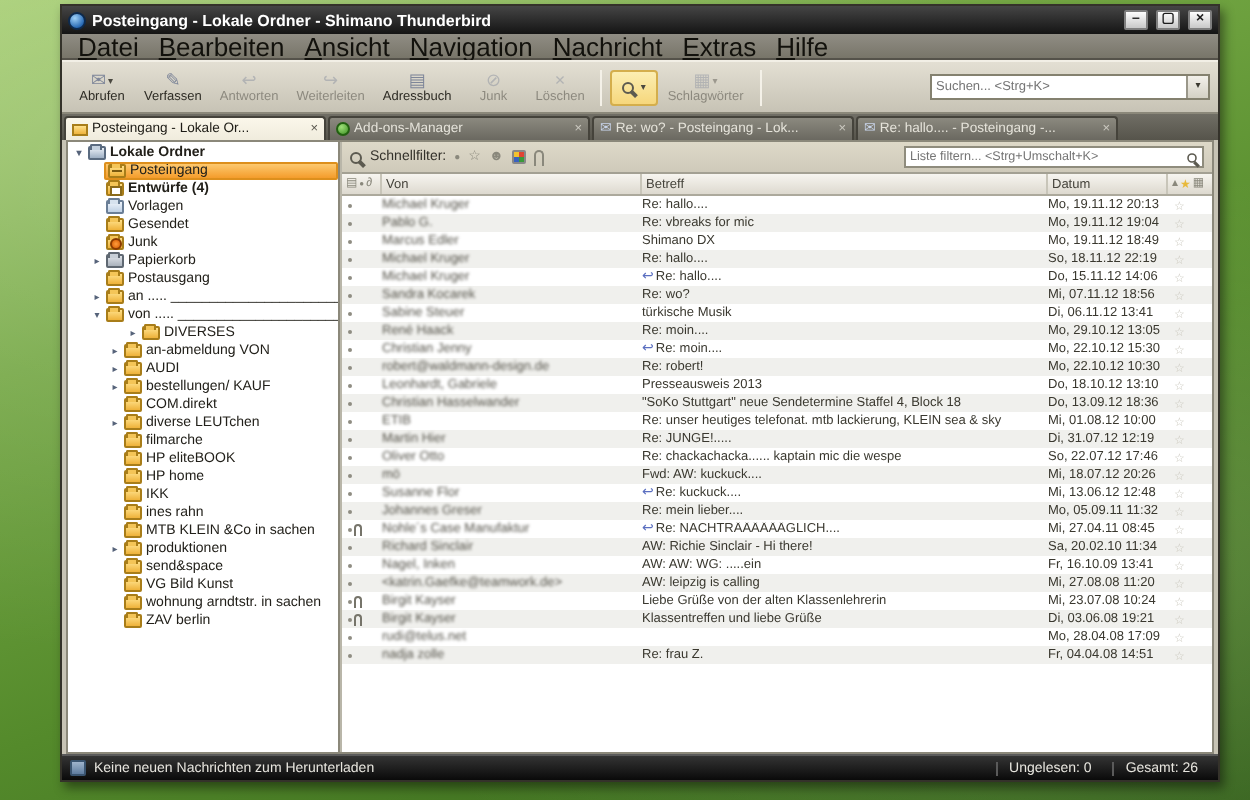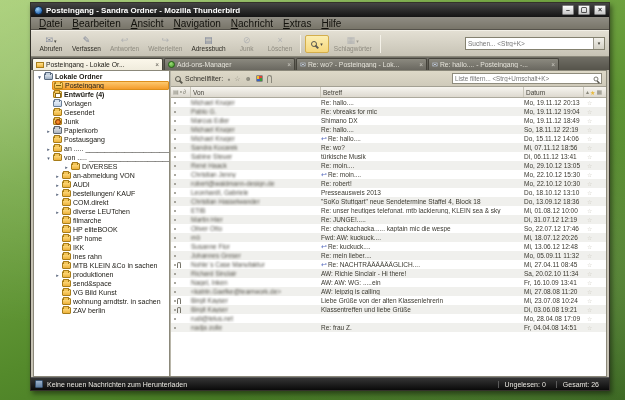--- a/index.html
+++ b/index.html
@@ -21,21 +21,21 @@
   .tb-appicon { width:9px; height:9px; border-radius:50%;
     background:radial-gradient(circle at 35% 30%, #9fd1f7, #2a6bb5 70%, #173f70); border:1px solid #0d2a4d; }
   .tb-title { flex:1; color:#fff; font-size:8px; font-weight:bold; white-space:nowrap; overflow:hidden; }
   .winbtn { width:12px; height:10px; margin-left:1px; font-size:7px; line-height:8px; text-align:center;
     color:#1c1c1c; font-weight:bold; background:linear-gradient(#fdfdfd,#c8c8c8);
     border:1px solid #7e7e7e; border-radius:1px; }
 
   
   .menubar { height:13px; flex:0 0 13px; display:flex; align-items:center;
     background:linear-gradient(#908d84,#787569); border-bottom:1px solid #55524a; padding-left:3px; }
-  .menu-item { font-size:10px; color:#12110c; padding:0 5px; white-space:nowrap; }
+  .menu-item { font-size:13px; color:#12110c; padding:0 5px; white-space:nowrap; }
   .menu-item u { text-decoration:underline; }
 
   
   .toolbar { height:27px; flex:0 0 27px; display:flex; align-items:center; gap:1px;
     background:linear-gradient(#e3dfd3,#c7c3b5); border-top:1px solid #f2efe6; border-bottom:1px solid #8b887a;
     padding:0 4px; }
   .tbtn { display:flex; flex-direction:column; align-items:center; justify-content:center;
     font-size:6.5px; color:#2e2c25; padding:1px 4px 0; height:23px; min-width:32px; white-space:nowrap; }
   .tbtn .ticon { font-size:9px; line-height:9px; color:#7e8699; }
   .tbtn.disabled { opacity:.42; }
@@ -138,21 +138,21 @@
   .sb-seg { border-left:1px solid #5a5a5a; padding:0 6px; white-space:nowrap; }
 </style>
 </head>
 <body>
 
 <div class="screen">
   <div class="window">
 
     <div class="titlebar">
       <span class="tb-appicon"></span>
-      <span class="tb-title">Posteingang - Sandra Ordner - Mozilla Thunderbird</span>
+      <span class="tb-title">Posteingang - Lokale Ordner - Shimano Thunderbird</span>
       <span class="winbtn">–</span>
       <span class="winbtn">▢</span>
       <span class="winbtn">×</span>
     </div>
 
     <div class="menubar" id="menubar">
         <span class="menu-item"><u>D</u>atei</span>
         <span class="menu-item"><u>B</u>earbeiten</span>
         <span class="menu-item"><u>A</u>nsicht</span>
         <span class="menu-item"><u>N</u>avigation</span>

